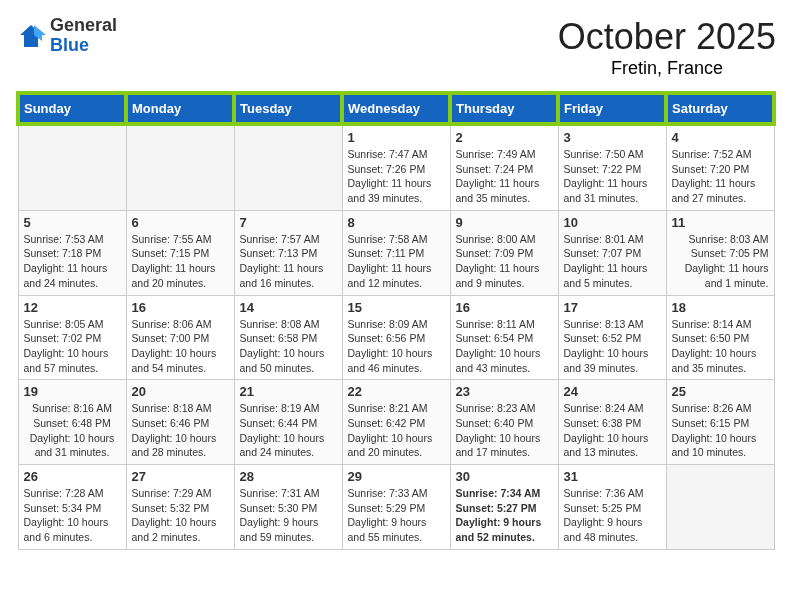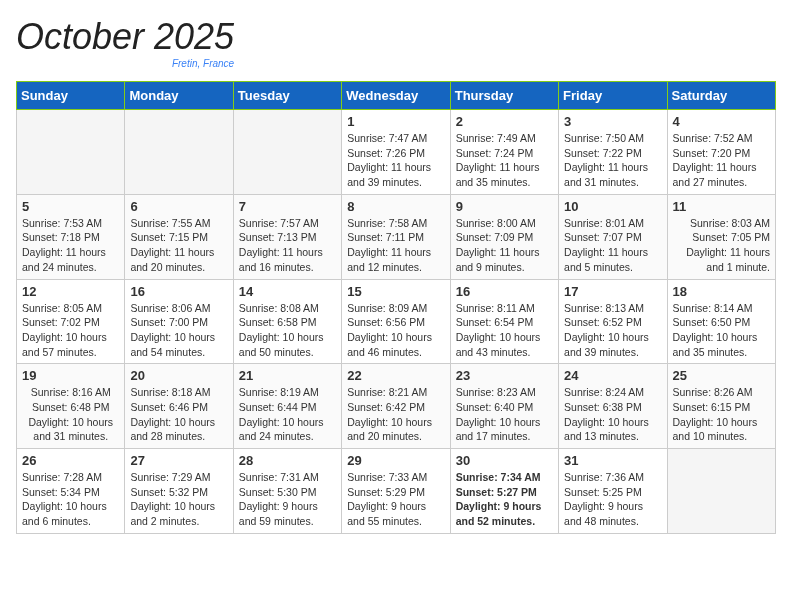--- a/index.html
+++ b/index.html
@@ -26,44 +26,43 @@
       font-weight: bold;
       line-height: 1.1;
     }
     .logo-general { color: #333; }
     .logo-blue { color: #1565C0; }
     .logo-icon {
       width: 30px;
       height: 30px;
     }
     .title-block {
-      text-align: right;
-      font-style: italic;
+      text-align: center;
     }
     .month-title {
       font-size: 36px;
       font-weight: normal;
       color: #222;
     }
     .location {
-      font-size: 10px;
-      color: #3b82f6;
+      font-size: 18px;
+      color: #000000;
     }
     .calendar {
       width: 100%;
       border-collapse: collapse;
       border: 1px solid #ccc;
     }
     .calendar th {
       background: #1565C0;
       color: #fff;
       font-size: 13px;
       font-weight: bold;
       padding: 6px 4px;
-      border: 1px solid #84cc16;
+      border: 4px solid #84cc16;
       text-align: left;
     }
     .calendar td {
       border: 1px solid #ccc;
       vertical-align: top;
       padding: 4px 5px;
       width: calc(100% / 7);
       min-height: 80px;
       font-size: 11px;
       color: #333;
@@ -84,20 +83,30 @@
     .day-info {
       font-size: 10.5px;
       line-height: 1.4;
       color: #333;
     }
   </style>
 </head>
 <body>
 
 <div class="header">
+  <div class="logo">
+    <svg class="logo-icon" viewBox="0 0 30 30">
+      <polygon points="15,4 26,14 22,14 22,26 8,26 8,14 4,14" fill="#1565C0"></polygon>
+      <polygon points="18,4 30,14 26,14 26,20 18,14" fill="#42A5F5"></polygon>
+    </svg>
+    <div class="logo-text">
+      <span class="logo-general">General</span><br>
+      <span class="logo-blue">Blue</span>
+    </div>
+  </div>
   <div class="title-block">
     <div class="month-title">October 2025</div>
     <div class="location">Fretin, France</div>
   </div>
 </div>
 
 <table class="calendar">
   <thead>
     <tr id="weekday-header">
         <th>Sunday</th>

